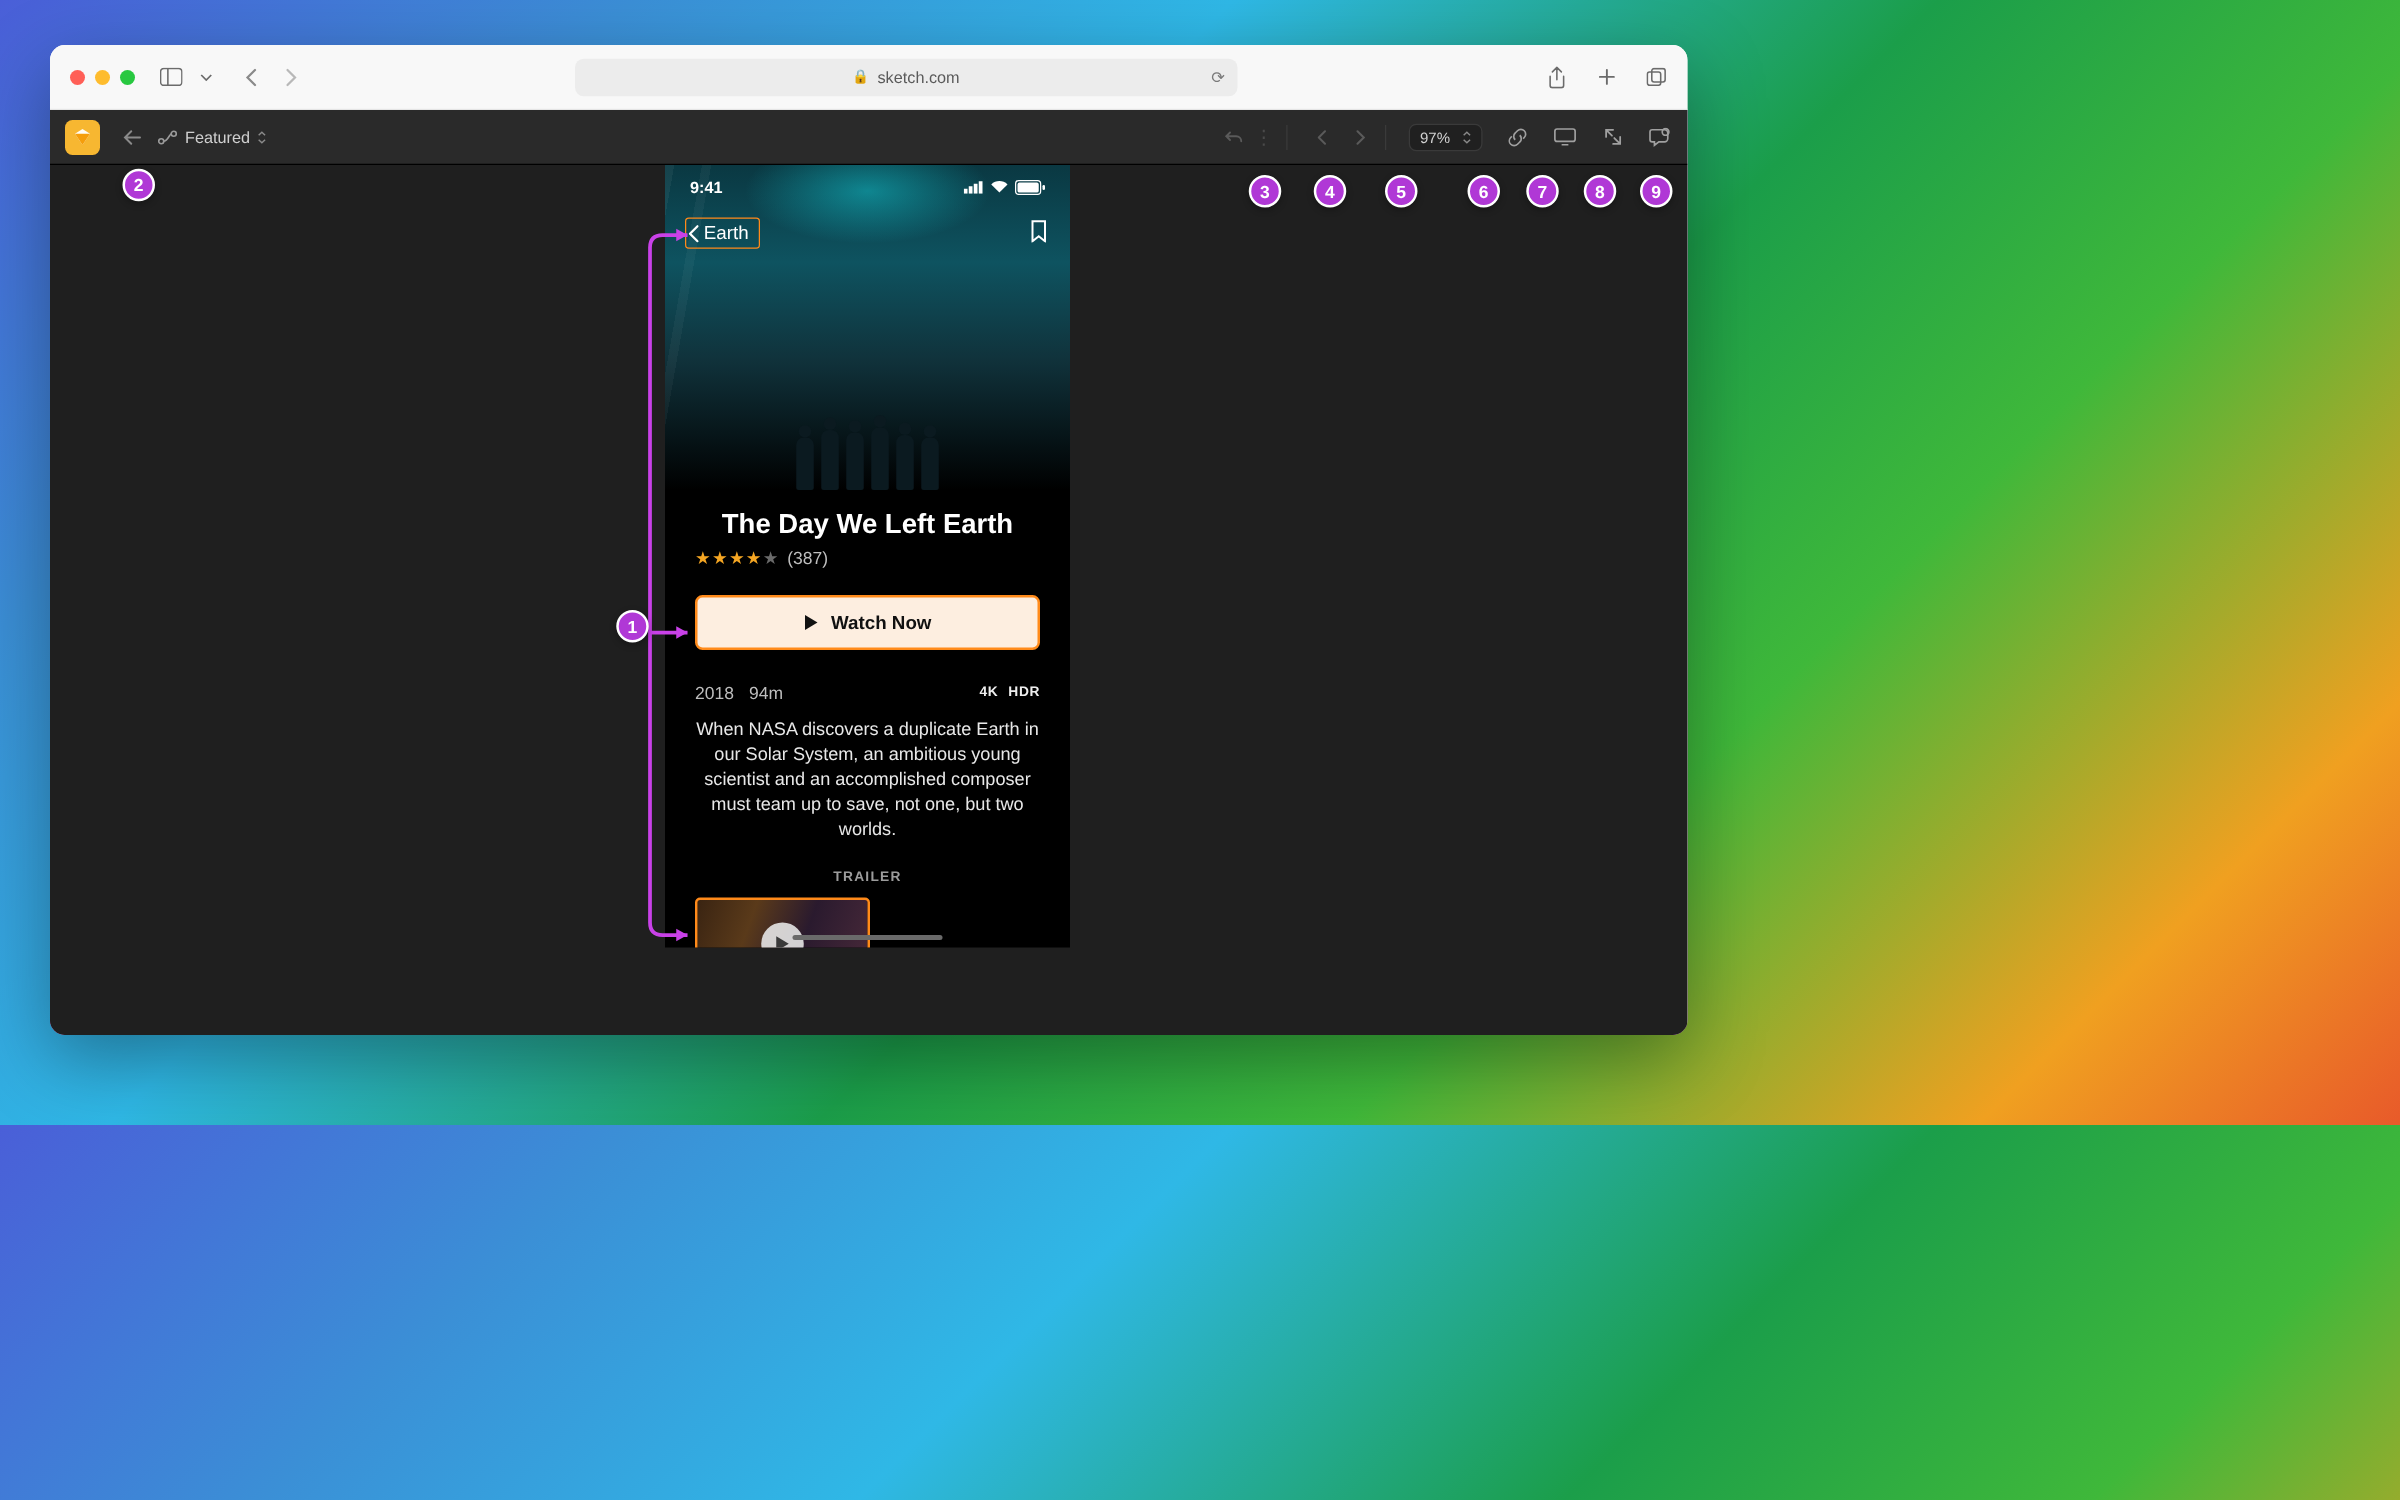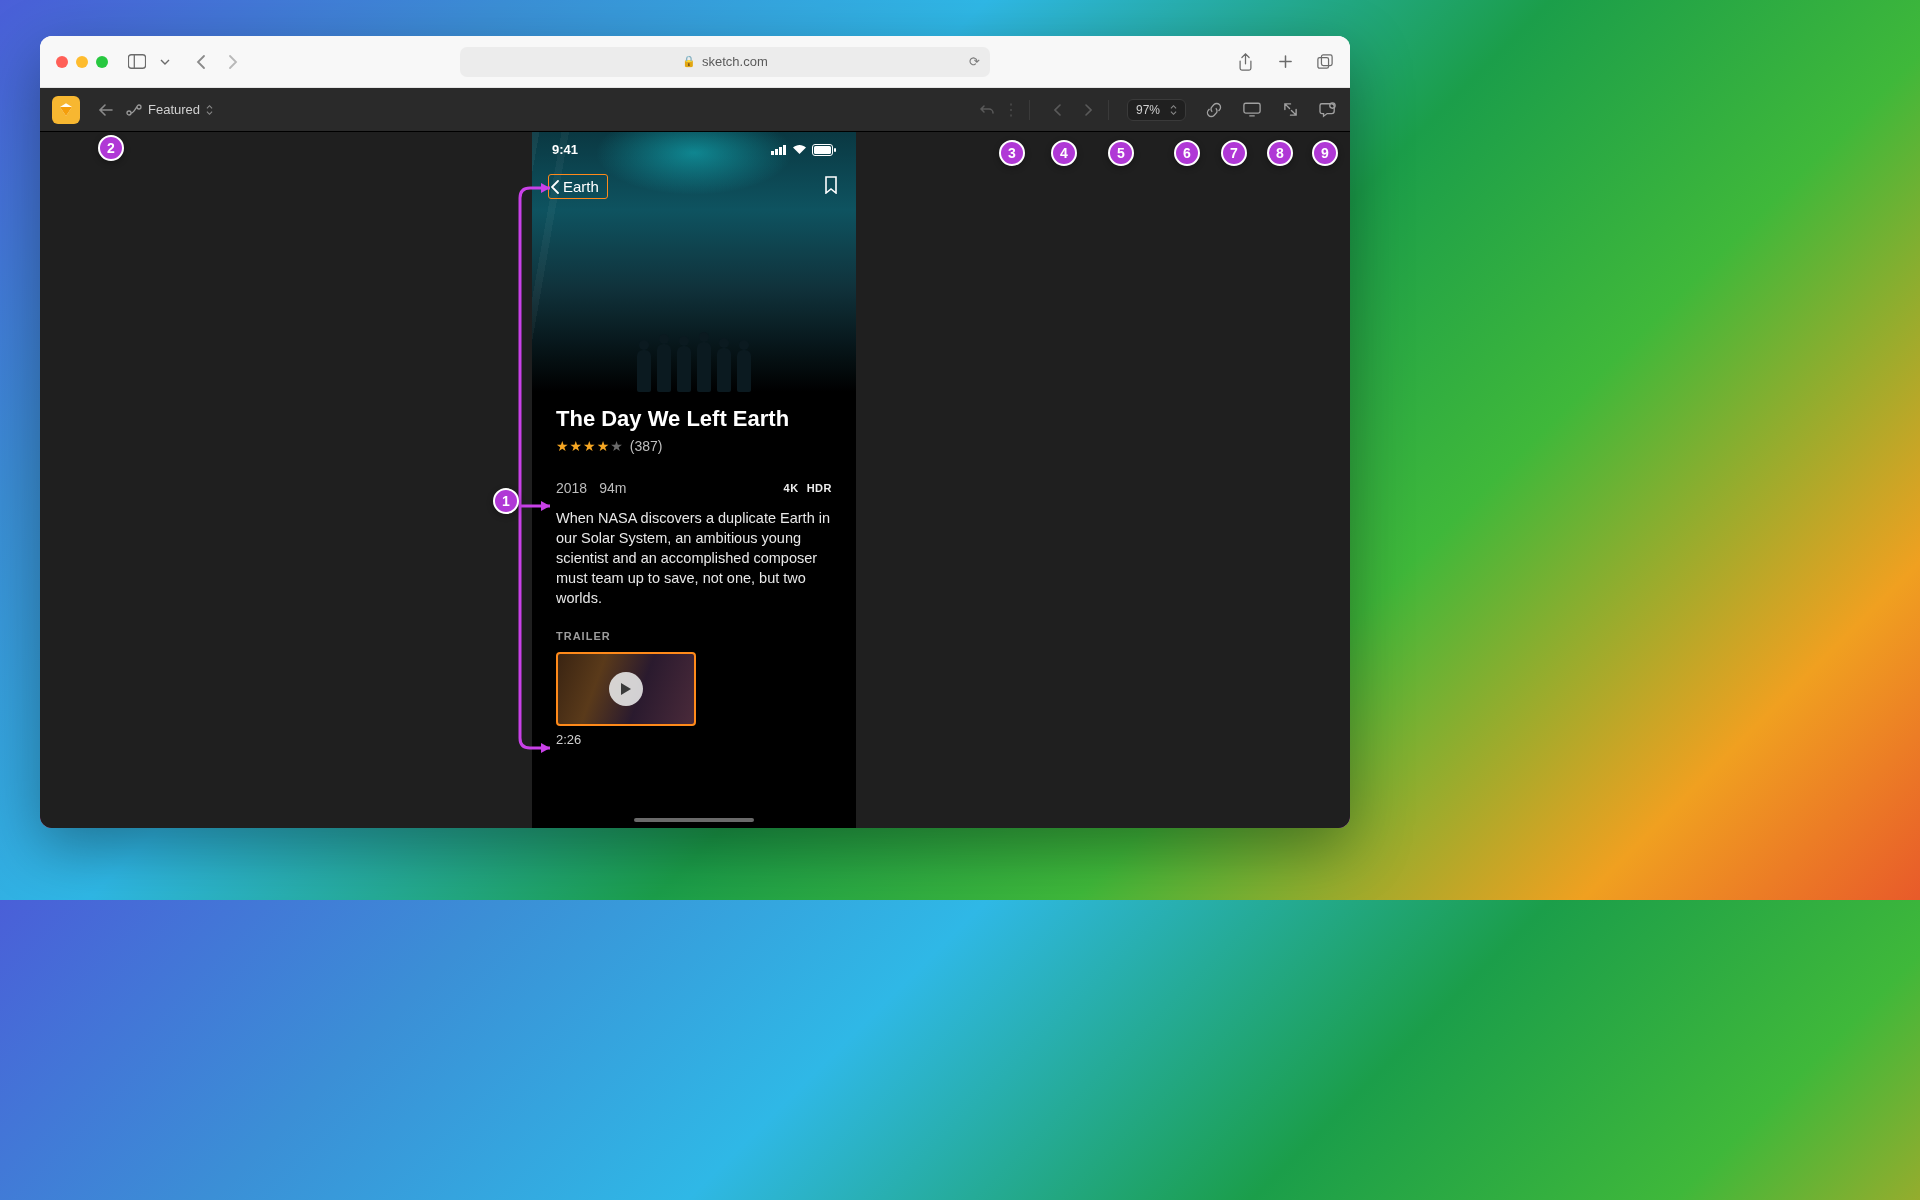--- a/index.html
+++ b/index.html
@@ -28,21 +28,21 @@
 .sb-navarrows { display: flex; gap: 14px; margin-left: 18px; }
 .sb-urlbar {
   flex: 0 0 auto; width: 530px; height: 30px; margin-left: 218px;
   background: #ececec; border-radius: 7px; display: flex; align-items: center;
   justify-content: center; font-size: 13px; color: #5a5a5a; position: relative;
 }
 .sb-urlbar .lock { margin-right: 6px; font-size: 11px; }
 .sb-urlbar .reload { position: absolute; right: 10px; font-size: 13px; color: #7a7a7a; }
 .sb-right { margin-left: auto; display: flex; gap: 22px; }
 
-.sketch-chrome { flex: 1; background: #701a75; display: flex; flex-direction: column; }
+.sketch-chrome { flex: 1; background: #701a75; display: flex; flex-direction: column; text-align: center; }
 .sketch-top {
   height: 44px; display: flex; align-items: center; padding: 0 12px;
   border-bottom: 1px solid #000; background: #2a2a2a;
 }
 .diamond {
   width: 28px; height: 28px; background: #f7b731; border-radius: 6px;
   display: flex; align-items: center; justify-content: center;
 }
 .diamond svg { width: 18px; height: 18px; }
 .sk-back { margin-left: 16px; color: #8a8a8a; display: flex; align-items: center; justify-content:center; width:20px; height:20px; border-radius:4px; }
@@ -53,21 +53,21 @@
 .sk-undo-group { display:flex; align-items:center; gap:6px; padding-right:10px; border-right:1px solid #3a3a3a; color:#5a5a5a; }
 .sk-nav-group { display:flex; align-items:center; gap:10px; padding-right:10px; border-right:1px solid #3a3a3a; color:#5a5a5a;}
 .sk-zoom {
   display: flex; align-items: center; gap: 10px; background: #202020;
   border: 1px solid #3a3a3a; border-radius: 6px; padding: 3px 8px; font-size: 12px; color: #d0d0d0;
 }
 .sk-tool { width: 20px; height: 20px; display:flex; align-items:center; justify-content:center; }
 
 .canvas { flex: 1; position: relative; background: #1f1f1f; overflow:hidden;}
 .phone {
-  position: absolute; left: 492px; top: 0px; width: 324px; height: 696px;
+  position: absolute; left: 492px; top: 0px; width: 324px; height: 626px;
   background: #000; overflow: hidden;
 }
 .hero {
   position: relative; height: 260px;
   background: linear-gradient(180deg, #0a3842 0%, #0e5360 30%, #10323b 60%, #000 100%);
 }
 .hero::before{
   content:""; position:absolute; inset:0;
   background:
     radial-gradient(ellipse 140px 60px at 50% 8%, rgba(20,220,230,0.45), transparent 70%),
@@ -312,20 +312,26 @@
               <div class="person"></div>
           </div>
         </div>
 
         <div class="content">
           <div class="title">The Day We Left Earth</div>
           <div class="rating-row">
             <span class="stars">★★★★<span class="dim">★</span></span>
             <span>(387)</span>
           </div>
+          <div class="watch-btn">
+            <svg viewBox="0 0 12 14" width="12" height="14">
+                <path d="M1 1l10 6-10 6z" fill="#111"></path>
+              </svg>
+            <span>Watch Now</span>
+          </div>
           <div class="meta-row">
             <span>2018</span>
             <span>94m</span>
             <div class="badges">
               <span style="">4K</span>
               <span>HDR</span>
             </div>
           </div>
           <div class="desc">When NASA discovers a duplicate Earth in our Solar System, an ambitious young scientist and an accomplished composer must team up to save, not one, but two worlds.</div>
           <div class="section-label">TRAILER</div>

